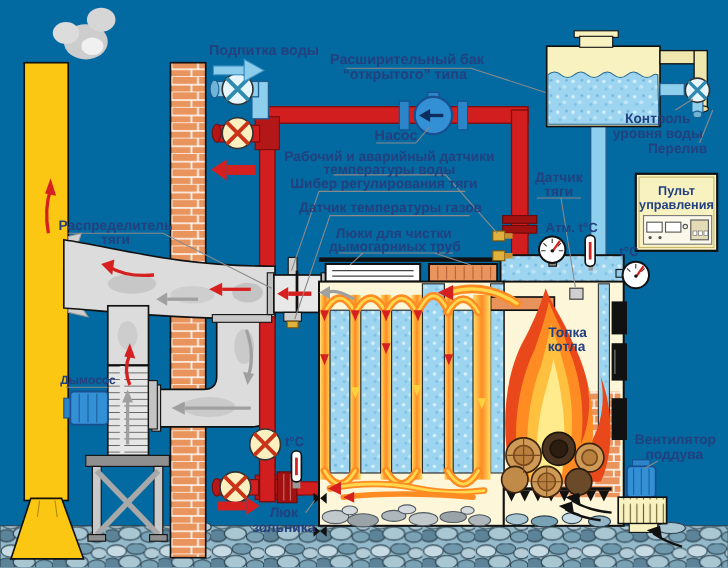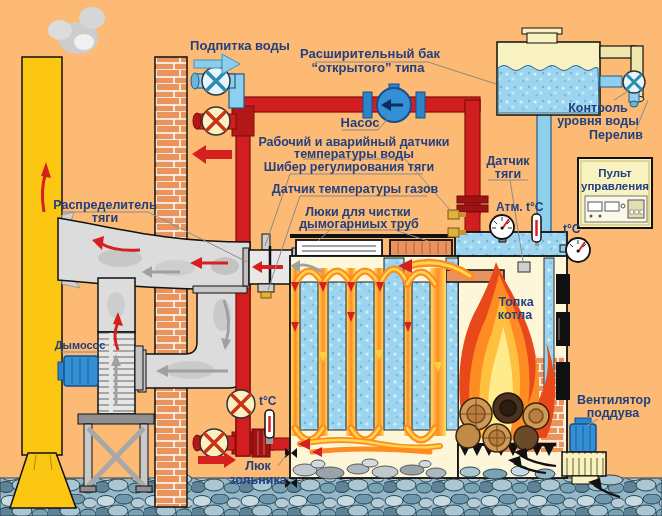--- a/index.html
+++ b/index.html
@@ -1,16 +1,16 @@
 <!DOCTYPE html>
 <html><head>
 <meta charset="utf-8">
 <style>
   html,body{margin:0;padding:0;background:#fff}
-  .stage{width:662px;height:516px;position:relative;background:#fdba74;overflow:hidden}
+  .stage{width:662px;height:516px;position:relative;background:#0369a1;overflow:hidden}
   svg{display:block}
   .lbl{font-family:"Liberation Sans",sans-serif;font-weight:bold;fill:#23407f}
   .leader{stroke:#8a8a8a;stroke-width:1;fill:none}
 </style>
 </head>
 <body>
 
 <div class="stage">
 <svg width="662" height="516" viewBox="0 0 662 516" xmlns="http://www.w3.org/2000/svg">
 <defs>

